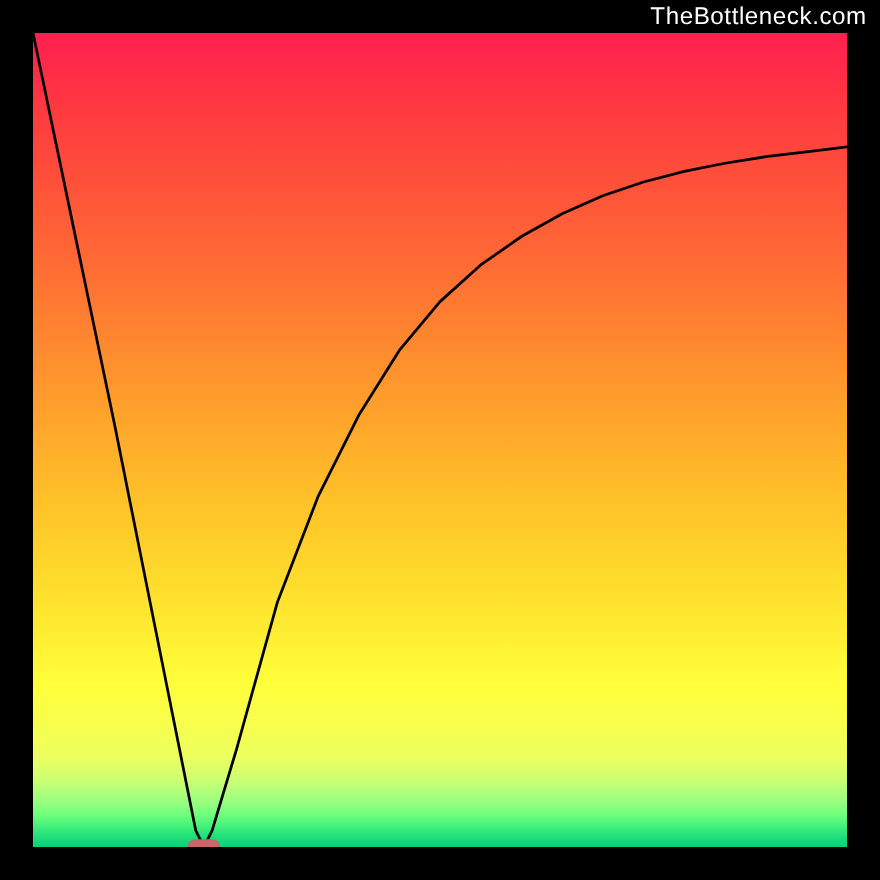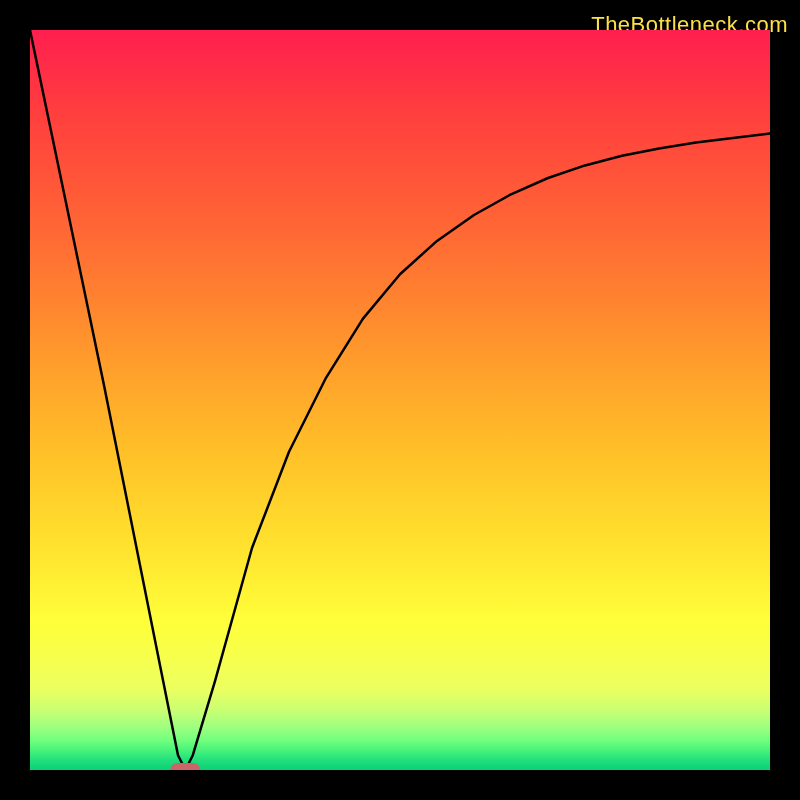--- a/index.html
+++ b/index.html
@@ -14,23 +14,23 @@
   .frame {
     position: absolute;
     top: 0;
     left: 0;
     width: 800px;
     height: 800px;
     background: #000;
   }
   .watermark {
     position: absolute;
-    top: 12px;
+    top: 2px;
     right: 12px;
-    color: #fde047;
+    color: #ffffff;
     font-size: 22px;
     font-weight: 500;
     letter-spacing: 0.5px;
     user-select: none;
   }
   .plot-area {
     position: absolute;
     left: 30px;
     top: 30px;
     width: 740px;

